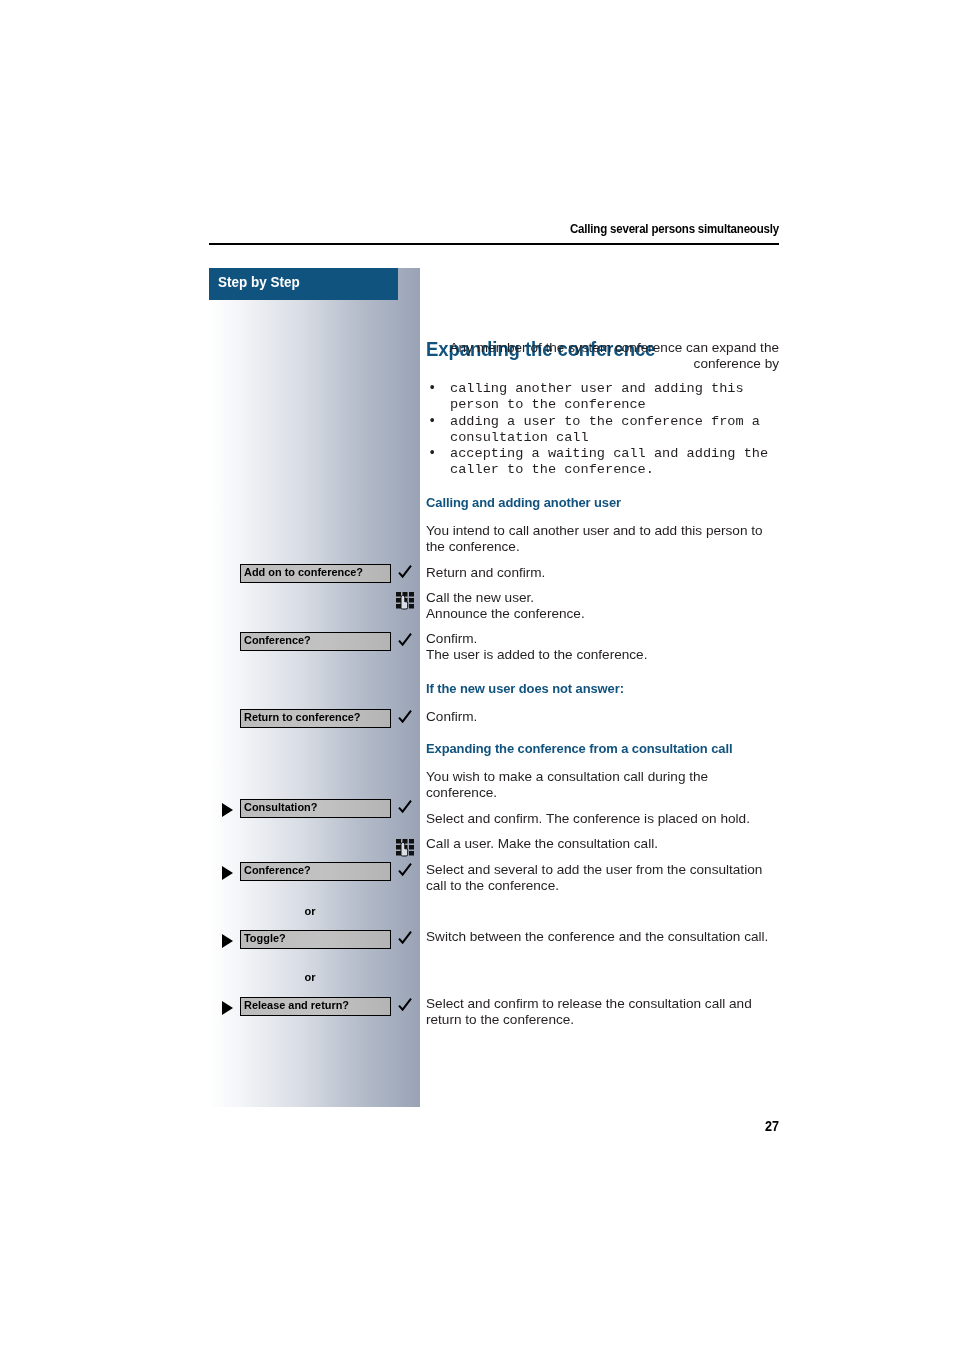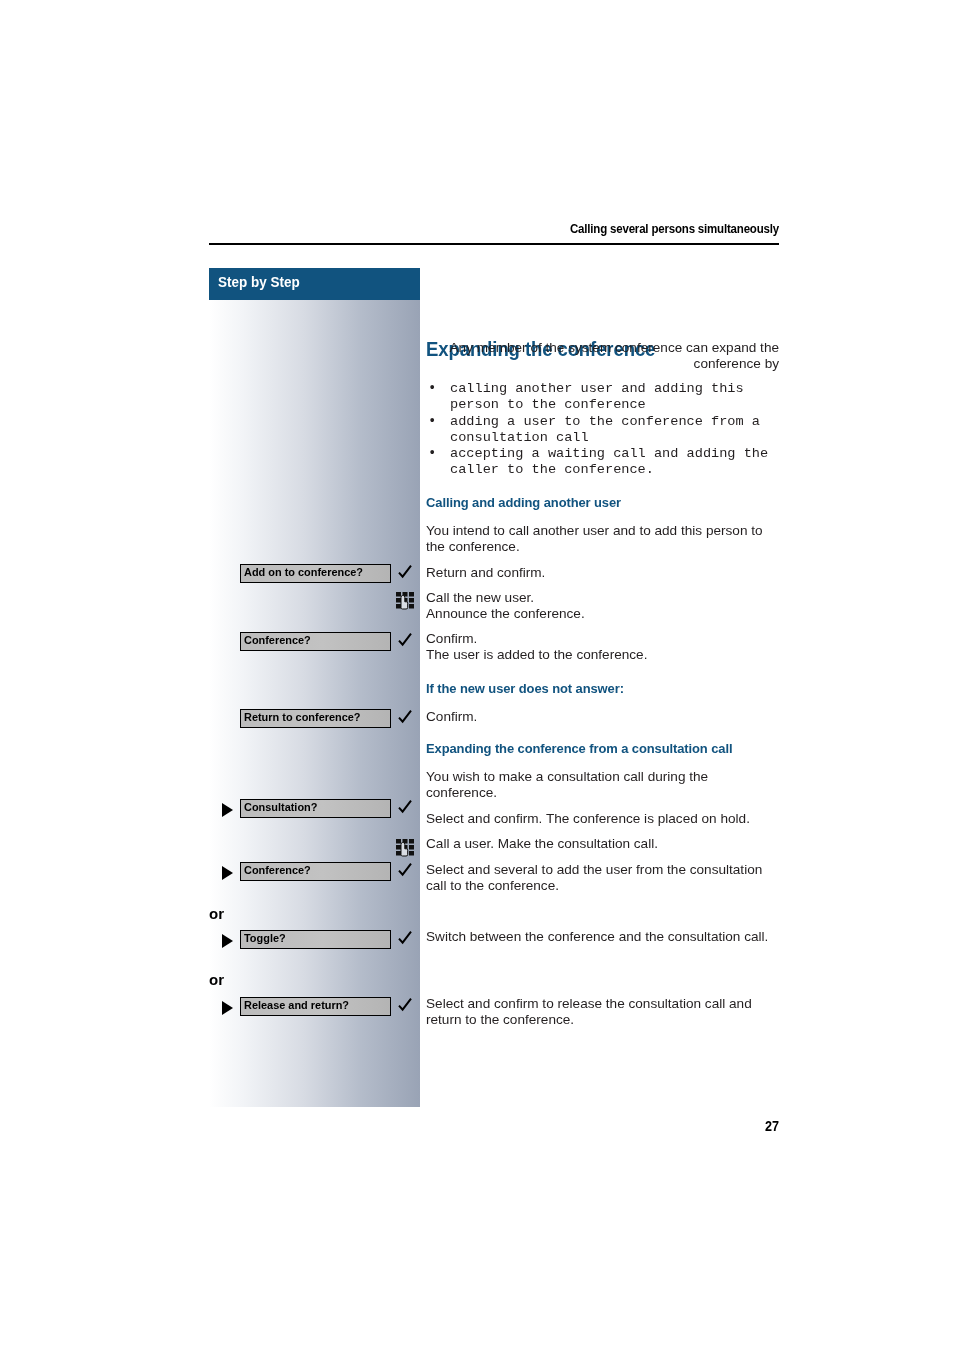--- a/index.html
+++ b/index.html
@@ -46,21 +46,21 @@
     left: 209px;
     top: 268px;
     width: 211px;
     height: 839px;
     background: linear-gradient(to right, #ffffff 0%, #f2f4f7 16%, #d7dbe3 45%, #b4bcca 72%, #99a3b5 100%);
   }
   .sidebar-title-bar {
     position: absolute;
     left: 209px;
     top: 268px;
-    width: 211px;
+    width: 189px;
     height: 32px;
     background: #11537f;
   }
   .sidebar-title-bar span {
     position: absolute;
     left: 9px;
     top: 6px;
     color: #ffffff;
     font-weight: bold;
     font-size: 14.5px;
@@ -126,22 +126,22 @@
     left: 184px;
     width: 24px;
     height: 24px;
   }
   .keypad-icon svg { display: block; }
 
   .or-label {
     position: absolute;
     left: 209px;
     width: 202px;
-    text-align: left;
-    font-size: 15px;
+    text-align: center;
+    font-size: 11px;
     font-weight: bold;
     color: #000000;
   }
   h1.doc-title {
     margin: 35px 0 0 0;
     font-size: 19.5px;
     font-weight: bold;
     color: #11537f;
     letter-spacing: -0.1px;
     transform: scaleX(0.95);

